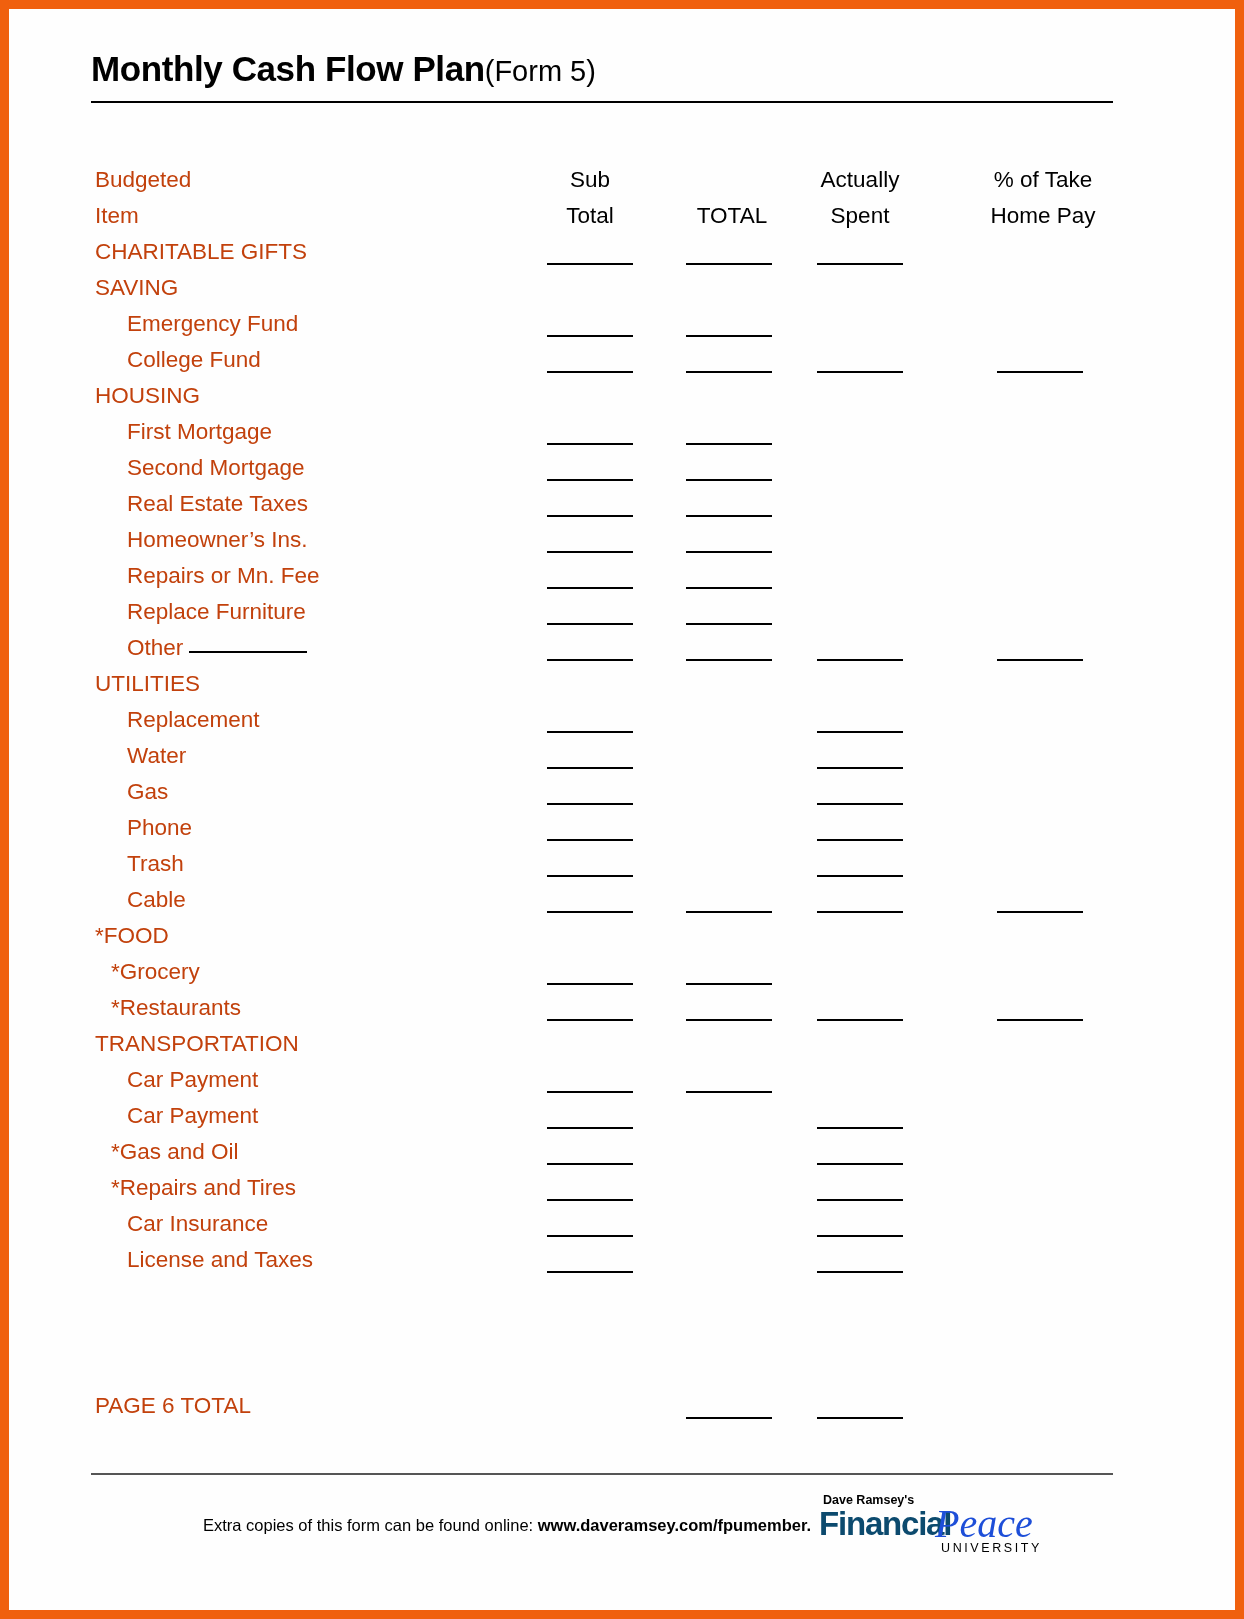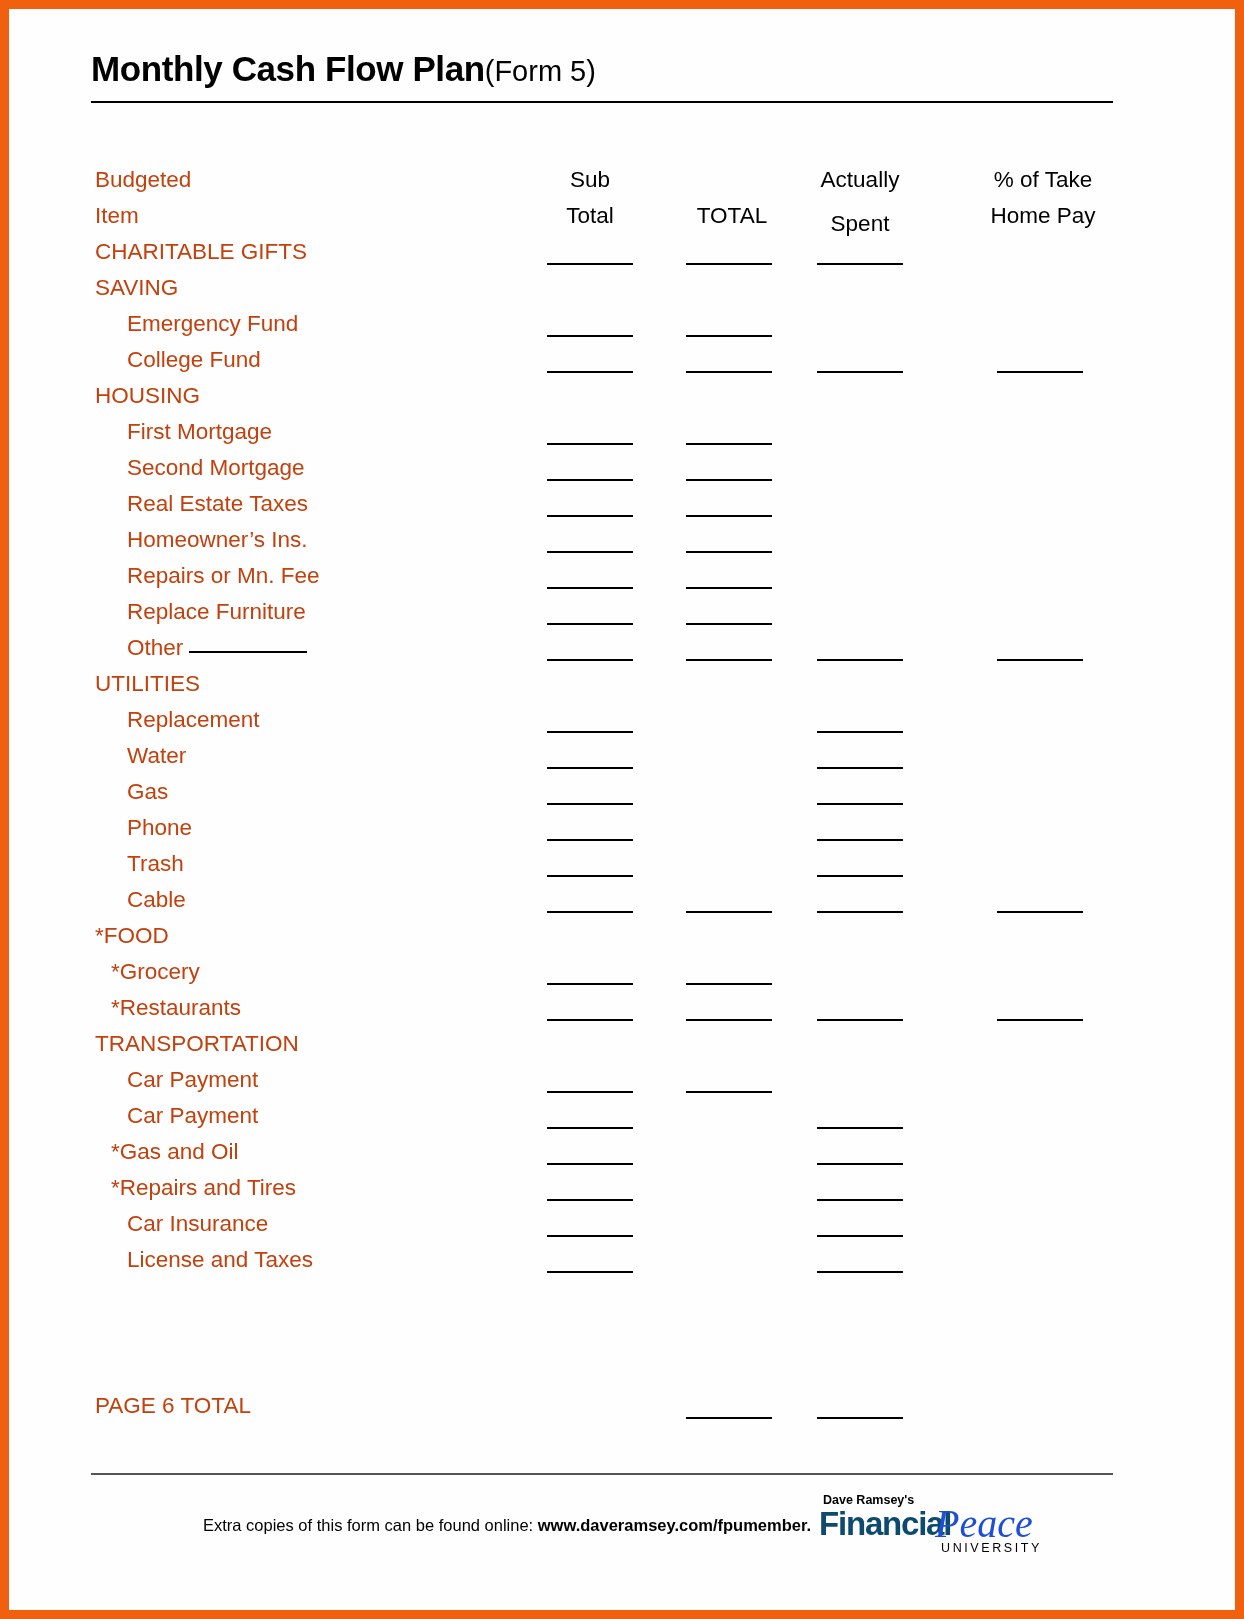--- a/index.html
+++ b/index.html
@@ -194,21 +194,21 @@
         <div class="colhead" style="left:456px;width:86px;">Sub</div>
         <div class="colhead" style="left:595px;width:86px;"></div>
         <div class="colhead" style="left:716px;width:106px;">Actually</div>
         <div class="colhead" style="left:890px;width:124px;">% of Take</div>
       </div>
 
       <div class="row hdr">
         <div class="label plain">Item</div>
         <div class="colhead" style="left:456px;width:86px;">Total</div>
         <div class="colhead" style="left:591px;width:100px;">TOTAL</div>
-        <div class="colhead" style="left:716px;width:106px;margin-top:8px;">Spent</div>
+        <div class="colhead" style="left:716px;width:106px;">Spent</div>
         <div class="colhead" style="left:890px;width:124px;">Home Pay</div>
       </div>
 
       <div id="rows-host">
           <div class="row">
             <div class="label section">CHARITABLE GIFTS</div>
             <div class="blank c1"></div>
             <div class="blank c2"></div>
             <div class="blank c3"></div>
           </div>

